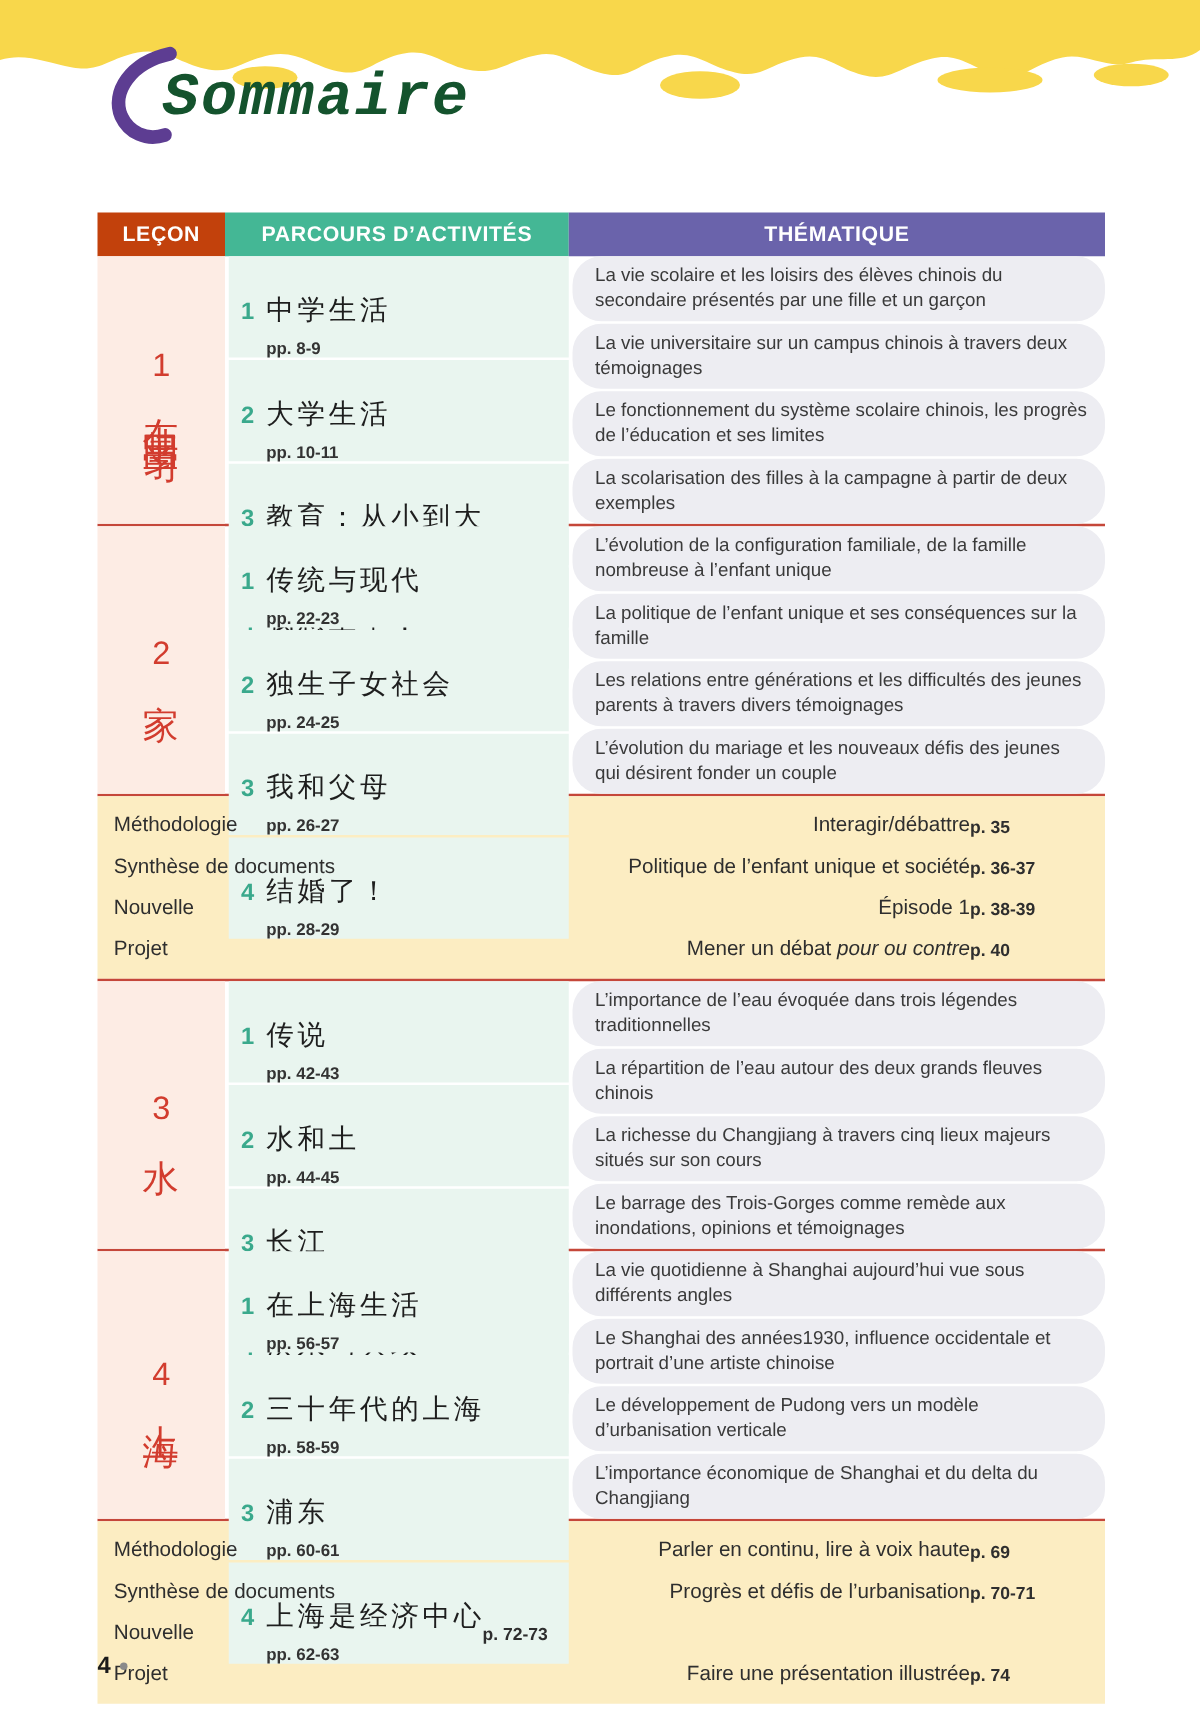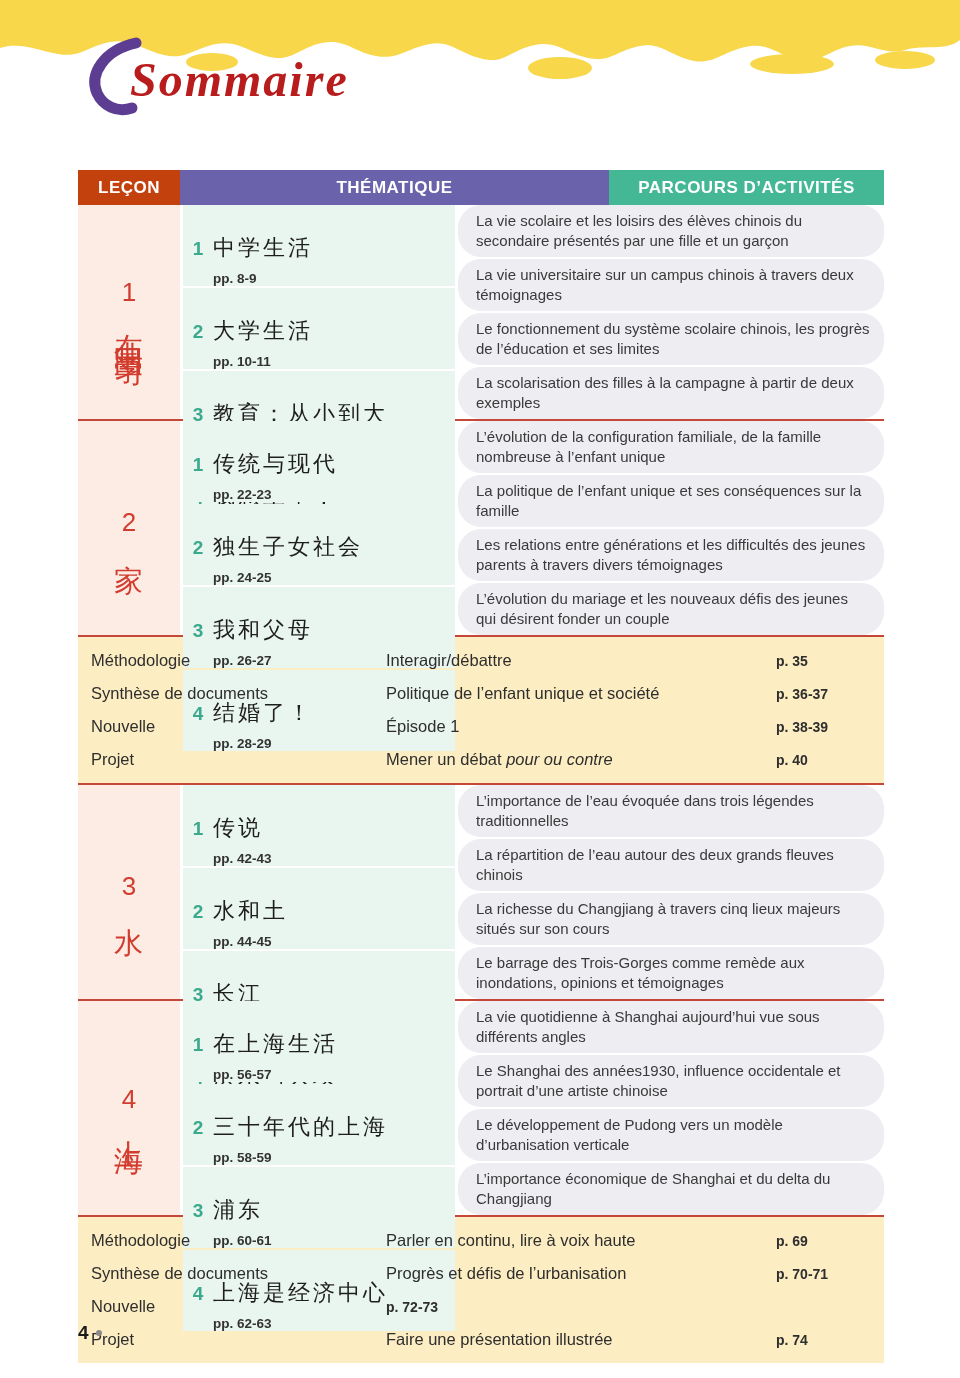--- a/index.html
+++ b/index.html
@@ -6,22 +6,22 @@
   body{
     width:960px;height:1378px;position:relative;background:#ffffff;
     font-family:"Liberation Sans", sans-serif;overflow:hidden;
   }
   
   .band{position:absolute;top:0;left:0;width:960px;height:110px;}
   
   .c-swirl{position:absolute;left:84px;top:36px;}
   .page-title{
     position:absolute;left:130px;top:52px;
-    font-family:Liberation Serif, serif;font-style:italic;font-weight:bold;
-    font-size:48px;color:#b91c1c;letter-spacing:2px;
+    font-family:Liberation Mono, monospace;font-style:italic;font-weight:bold;
+    font-size:48px;color:#14532d;letter-spacing:2px;
   }
   
   .toc{position:absolute;left:78px;top:170px;width:806px;}
   .toc-header{display:flex;height:35px;}
   .hdr{color:#fff;font-weight:bold;font-size:17px;display:flex;align-items:center;justify-content:center;letter-spacing:0.5px;}
   .hdr-lecon{width:102px;background:#c2410c;}
   .hdr-parcours{width:275px;background:#44b795;}
   .hdr-theme{width:429px;background:#6a63ab;}
   .sep{height:2px;background:#c5473a;}
   .group{display:flex;height:214px;}
@@ -42,21 +42,21 @@
   .act-pp{margin-left:30px;font-weight:bold;font-size:13.5px;color:#333;margin-top:8px;}
   .col-themes{width:426px;display:flex;flex-direction:column;gap:2px;}
   .theme-row{
     background:#ededf2;flex:1;display:flex;align-items:center;
     padding:0 14px 0 18px;font-size:15px;color:#3a3a3a;line-height:1.32;border-radius:23px;
   }
   
   .interlude{background:#fcedc2;height:146px;display:flex;flex-direction:column;justify-content:space-evenly;}
   .int-row{display:flex;align-items:center;font-size:16.5px;color:#2e2e2e;}
   .int-label{width:295px;padding-left:13px;flex:none;}
-  .int-content{flex:1;}
+  .int-content{flex:1;text-align:right;}
   .int-content .it{font-style:italic;margin-top:24px;}
   .int-page{width:108px;font-weight:bold;font-size:14px;flex:none;}
   
   .folio{position:absolute;left:78px;top:1322px;display:flex;align-items:center;gap:7px;}
   .folio-num{font-weight:bold;font-size:19px;color:#1a1a1a;}
   .folio-dot{width:6px;height:6px;border-radius:50%;background:#8a8a8a;}
 </style>
 </head>
 <body>
 
@@ -76,22 +76,22 @@
 
 <svg class="c-swirl" width="62" height="86" viewBox="0 0 62 86" xmlns="http://www.w3.org/2000/svg">
   <path d="M52 7 C20 14 5 38 13 57 C19 70 33 77 48 72" fill="none" stroke="#5d3d92" stroke-width="11" stroke-linecap="round"></path>
 </svg>
 <div class="page-title">Sommaire</div>
 
 <div class="toc">
 
   <div class="toc-header">
     <div class="hdr hdr-lecon">LEÇON</div>
+    <div class="hdr hdr-parcours">PARCOURS D’ACTIVITÉS</div>
     <div class="hdr hdr-theme">THÉMATIQUE</div>
-    <div class="hdr hdr-parcours">PARCOURS D’ACTIVITÉS</div>
   </div>
 
   <div class="group">
     <div class="col-lesson">
       <div class="lesson-num">1</div>
       <div class="lesson-cn">在中国学习</div>
     </div>
     <div class="col-acts">
       <div class="act-row">
         <div class="act-line">

